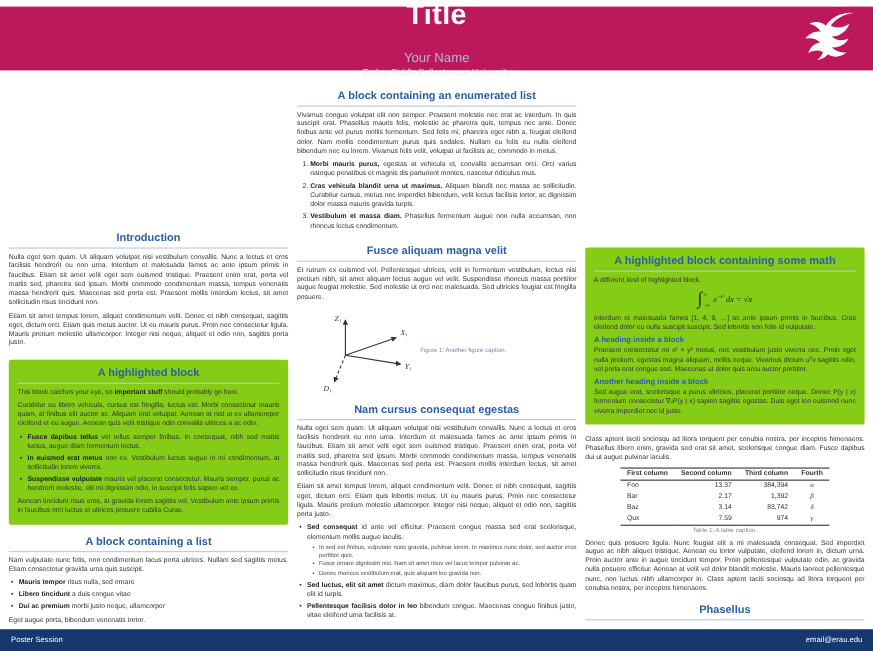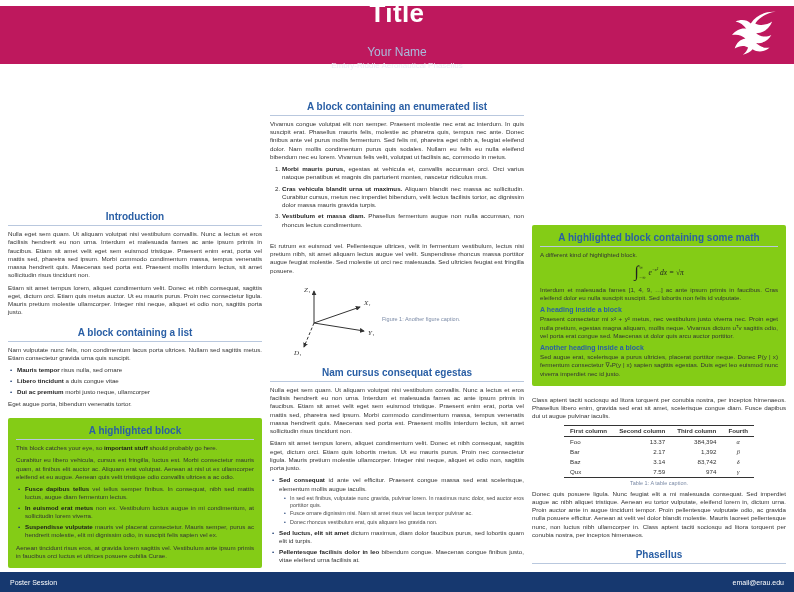--- a/index.html
+++ b/index.html
@@ -66,72 +66,73 @@
 </style>
 </head>
 <body>
 
 <div class="poster">
 
   <div class="header">
     <div>
       <div class="title">Title</div>
       <div class="author">Your Name</div>
-      <div class="institution">Embry-Riddle Aeronautical Phasellus</div>
+      <div class="institution">Embry-Riddle Pellentesque University</div>
     </div>
     <svg class="eagle" viewBox="0 0 64 56" aria-hidden="true">
       <path d="M62 2 C50 1 40 6 34 15 C30 11 23 10 17 13 C22 14 26 17 29 21 C23 20 17 23 13 28 C19 27 24 28 28 32 C22 33 18 37 16 43 C21 40 27 39 31 42 C30 45 28 48 25 50 C30 49 34 47 36 44 C42 48 50 47 55 42 C49 43 44 41 40 37 C47 38 54 34 57 28 C51 31 44 30 40 26 C48 26 55 21 58 13 C52 17 45 18 39 15 C44 8 52 3 62 2 Z" fill="#ffffff"></path>
     </svg>
   </div>
 
   <div class="columns">
 
     <div class="col">
       <section class="block">
         <h2 class="block-title">Introduction</h2>
         <p>Nulla eget sem quam. Ut aliquam volutpat nisi vestibulum convallis. Nunc a lectus et eros facilisis hendrerit eu non urna. Interdum et malesuada fames ac ante ipsum primis in faucibus. Etiam sit amet velit eget sem euismod tristique. Praesent enim erat, porta vel mattis sed, pharetra sed ipsum. Morbi commodo condimentum massa, tempus venenatis massa hendrerit quis. Maecenas sed porta est. Praesent mollis interdum lectus, sit amet sollicitudin risus tincidunt non.</p>
         <p>Etiam sit amet tempus lorem, aliquet condimentum velit. Donec et nibh consequat, sagittis eget, dictum orci. Etiam quis metus auctor. Ut eu mauris purus. Proin nec consectetur ligula. Mauris pretium molestie ullamcorper. Integer nisi neque, aliquet et odio non, sagittis porta justo.</p>
-      </section>
-
-      <section class="block">
-        <h2 class="block-title">A block containing a list</h2>
-        <p>Nam vulputate nunc felis, non condimentum lacus porta ultrices. Nullam sed sagittis metus. Etiam consectetur gravida urna quis suscipit.</p>
-        <ul class="bullets">
-          <li><strong class="lead">Mauris tempor</strong><span> risus nulla, sed ornare</span></li>
-          <li><strong class="lead">Libero tincidunt</strong><span> a duis congue vitae</span></li>
-          <li><strong class="lead">Dui ac premium</strong><span> morbi justo neque, ullamcorper</span></li>
-        </ul>
-        <p>Eget augue porta, bibendum venenatis tortor.</p>
       </section>
 
       <section class="block highlight">
         <h2 class="block-title">A highlighted block</h2>
         <p><span>This block catches your eye, so </span><strong class="lead">important stuff</strong><span> should probably go here.</span></p>
         <p>Curabitur eu libero vehicula, cursus est fringilla, luctus est. Morbi consectetur mauris quam, at finibus elit auctor ac. Aliquam erat volutpat. Aenean at nisl ut ex ullamcorper eleifend et eu augue. Aenean quis velit tristique odio convallis ultrices a ac odio.</p>
         <ul class="bullets">
           <li><strong class="lead">Fusce dapibus tellus</strong><span> vel tellus semper finibus. In consequat, nibh sed mattis luctus, augue diam fermentum lectus.</span></li>
           <li><strong class="lead">In euismod erat metus</strong><span> non ex. Vestibulum luctus augue in mi condimentum, at sollicitudin lorem viverra.</span></li>
           <li><strong class="lead">Suspendisse vulputate</strong><span> mauris vel placerat consectetur. Mauris semper, purus ac hendrerit molestie, elit mi dignissim odio, in suscipit felis sapien vel ex.</span></li>
         </ul>
         <p>Aenean tincidunt risus eros, at gravida lorem sagittis vel. Vestibulum ante ipsum primis in faucibus orci luctus et ultrices posuere cubilia Curae.</p>
       </section>
+
+      <section class="block">
+        <h2 class="block-title">A block containing a list</h2>
+        <p>Nam vulputate nunc felis, non condimentum lacus porta ultrices. Nullam sed sagittis metus. Etiam consectetur gravida urna quis suscipit.</p>
+        <ul class="bullets">
+          <li><strong class="lead">Mauris tempor</strong><span> risus nulla, sed ornare</span></li>
+          <li><strong class="lead">Libero tincidunt</strong><span> a duis congue vitae</span></li>
+          <li><strong class="lead">Dui ac premium</strong><span> morbi justo neque, ullamcorper</span></li>
+        </ul>
+        <p>Eget augue porta, bibendum venenatis tortor.</p>
+      </section>
     </div>
 
     <div class="col">
       <section class="block">
         <h2 class="block-title">A block containing an enumerated list</h2>
         <p>Vivamus congue volutpat elit non semper. Praesent molestie nec erat ac interdum. In quis suscipit erat. Phasellus mauris felis, molestie ac pharetra quis, tempus nec ante. Donec finibus ante vel purus mollis fermentum. Sed felis mi, pharetra eget nibh a, feugiat eleifend dolor. Nam mollis condimentum purus quis sodales. Nullam eu felis eu nulla eleifend bibendum nec eu lorem. Vivamus felis velit, volutpat ut facilisis ac, commodo in metus.</p>
         <ol class="enum">
           <li><strong class="lead">Morbi mauris purus,</strong><span> egestas at vehicula et, convallis accumsan orci. Orci varius natoque penatibus et magnis dis parturient montes, nascetur ridiculus mus.</span></li>
           <li><strong class="lead">Cras vehicula blandit urna ut maximus.</strong><span> Aliquam blandit nec massa ac sollicitudin. Curabitur cursus, metus nec imperdiet bibendum, velit lectus facilisis tortor, ac dignissim dolor massa mauris gravida turpis.</span></li>
           <li><strong class="lead">Vestibulum et massa diam.</strong><span> Phasellus fermentum augue non nulla accumsan, non rhoncus lectus condimentum.</span></li>
         </ol>
       </section>
 
       <section class="block">
+        <h2 class="block-title">Fusce aliquam magna velit</h2>
         <p>Et rutrum ex euismod vel. Pellentesque ultrices, velit in fermentum vestibulum, lectus nisi pretium nibh, sit amet aliquam lectus augue vel velit. Suspendisse rhoncus massa porttitor augue feugiat molestie. Sed molestie ut orci nec malesuada. Sed ultricies feugiat est fringilla posuere.</p>
         <div class="figwrap">
           <svg width="112" height="78" viewBox="0 0 112 78">
             <defs>
               <marker id="arr" viewBox="0 0 6 6" refX="5" refY="3" markerWidth="5" markerHeight="5" orient="auto">
                 <path d="M0 0 L6 3 L0 6 Z" fill="#333"></path>
               </marker>
             </defs>
             <line x1="44" y1="44" x2="44" y2="12" stroke="#333" stroke-width="1" marker-end="url(#arr)"></line>
             <line x1="44" y1="44" x2="90" y2="28" stroke="#333" stroke-width="1" marker-end="url(#arr)"></line>

